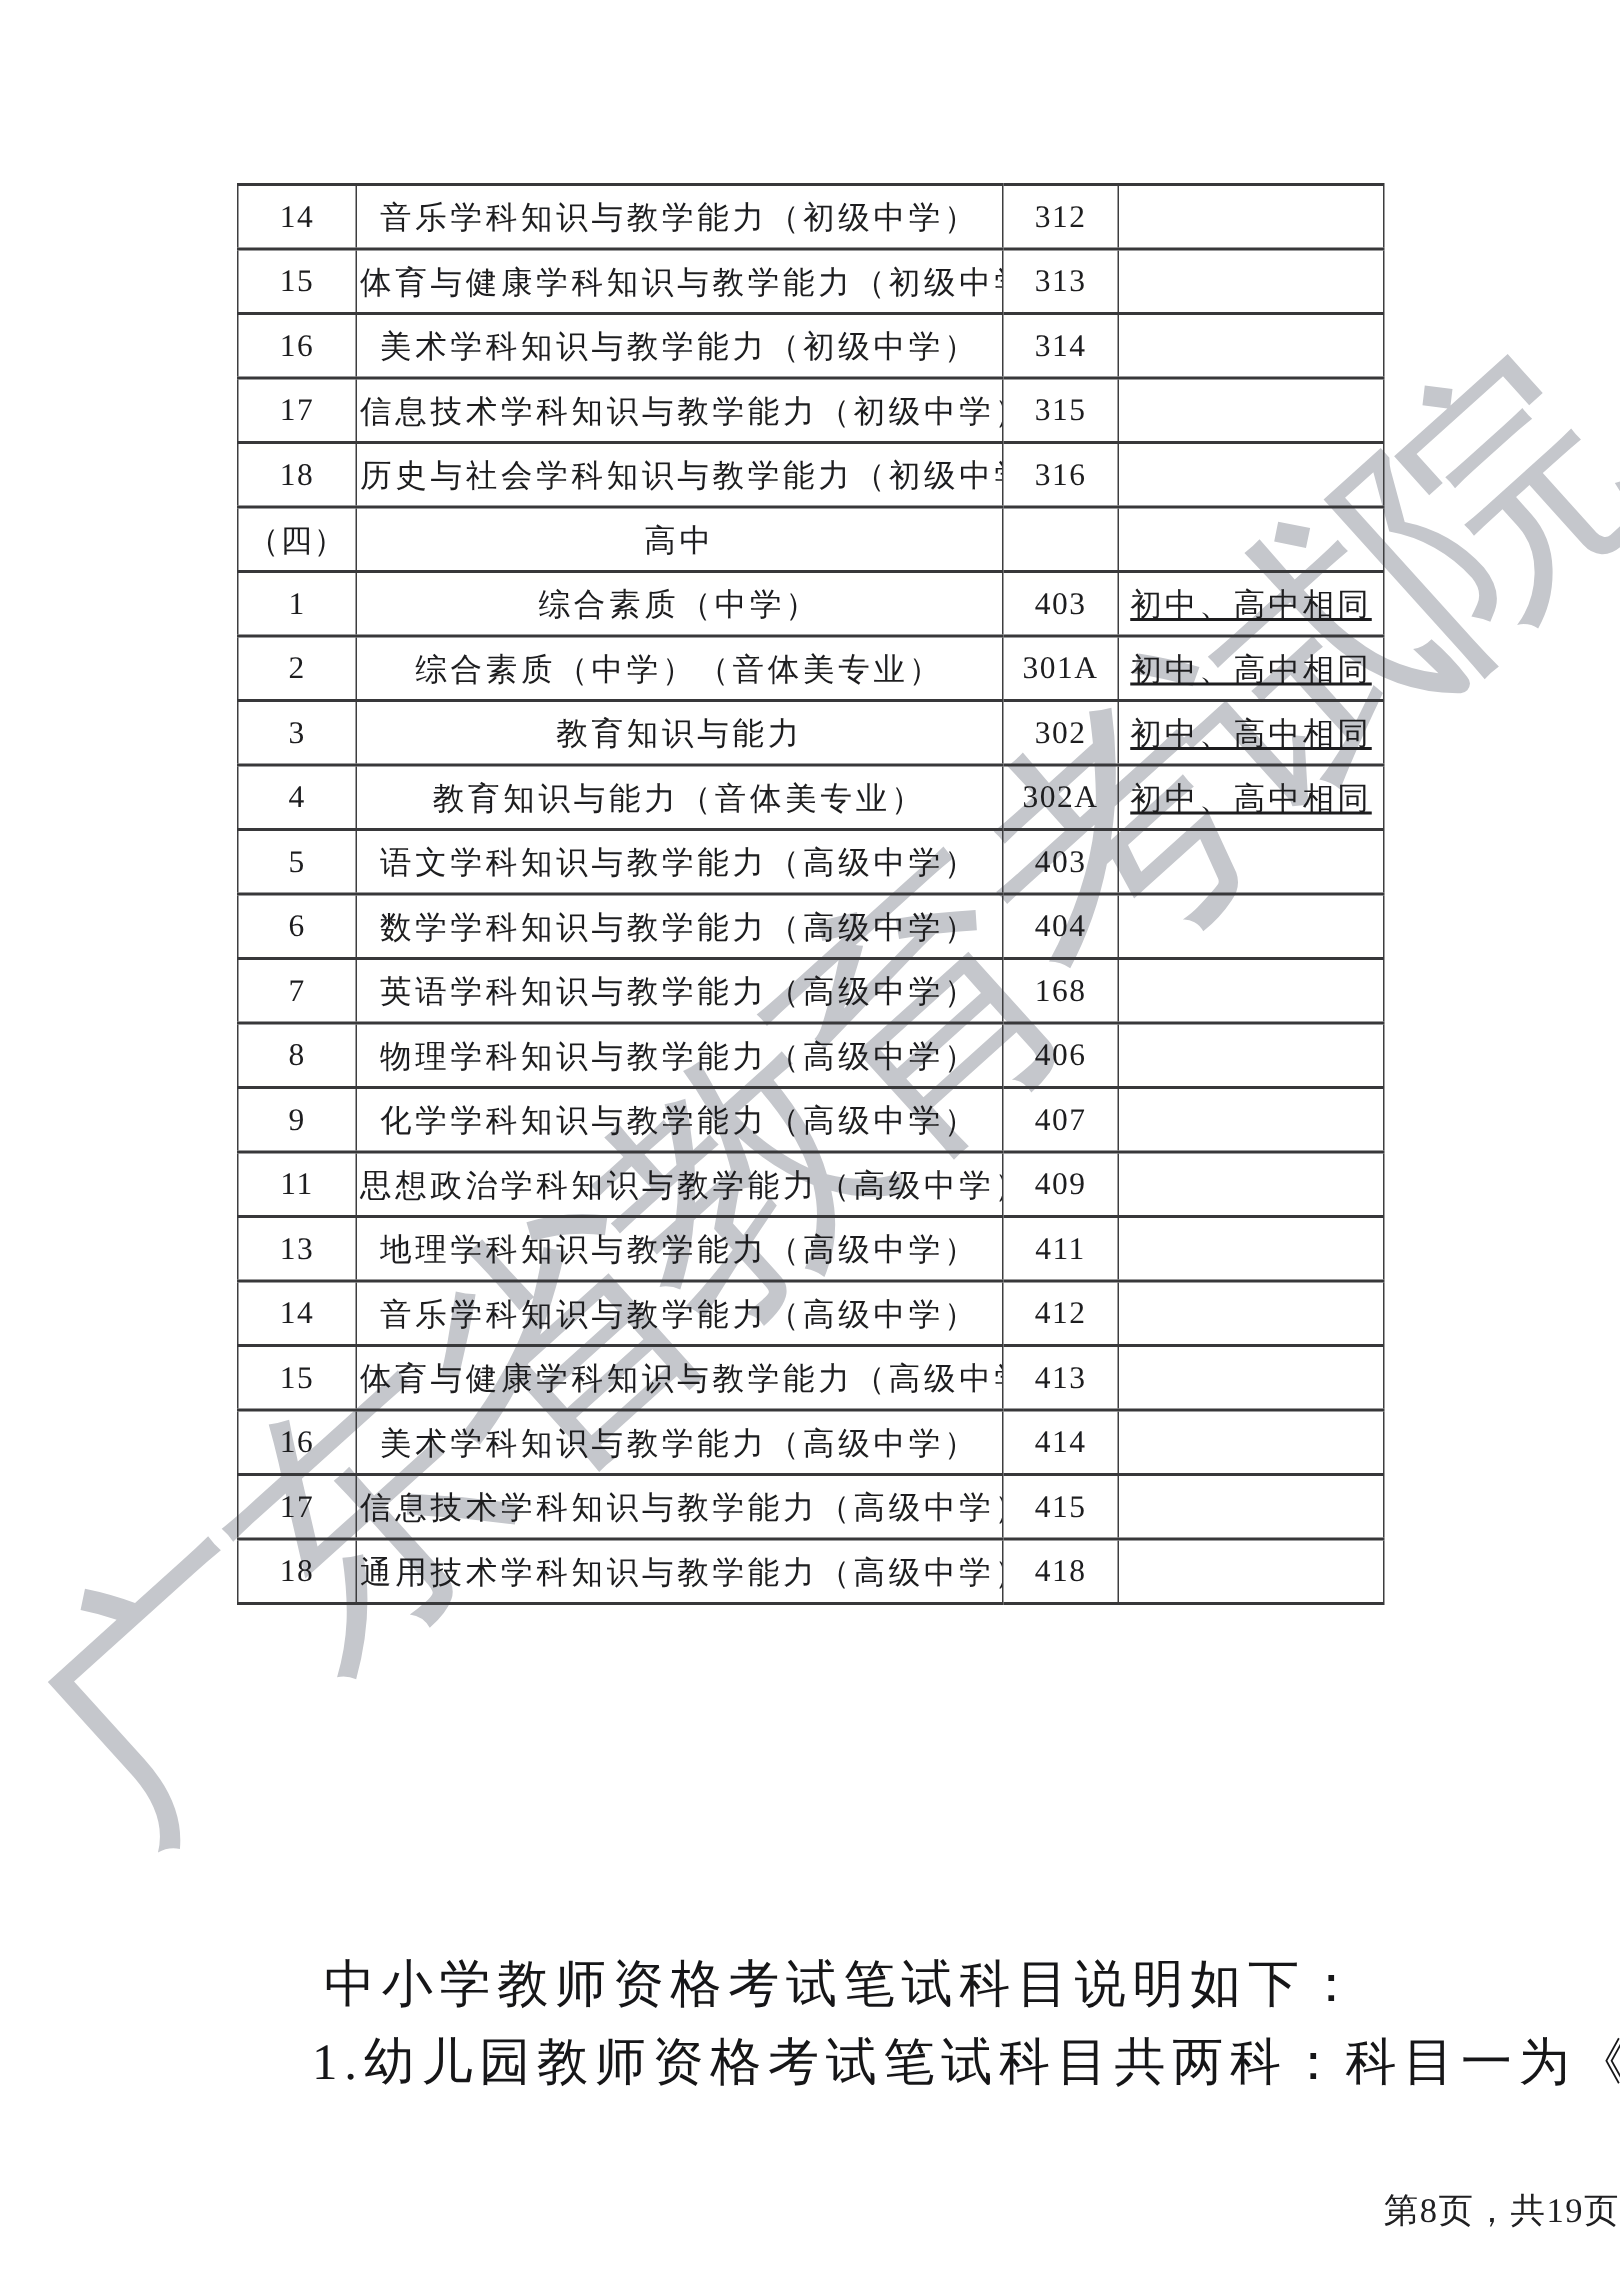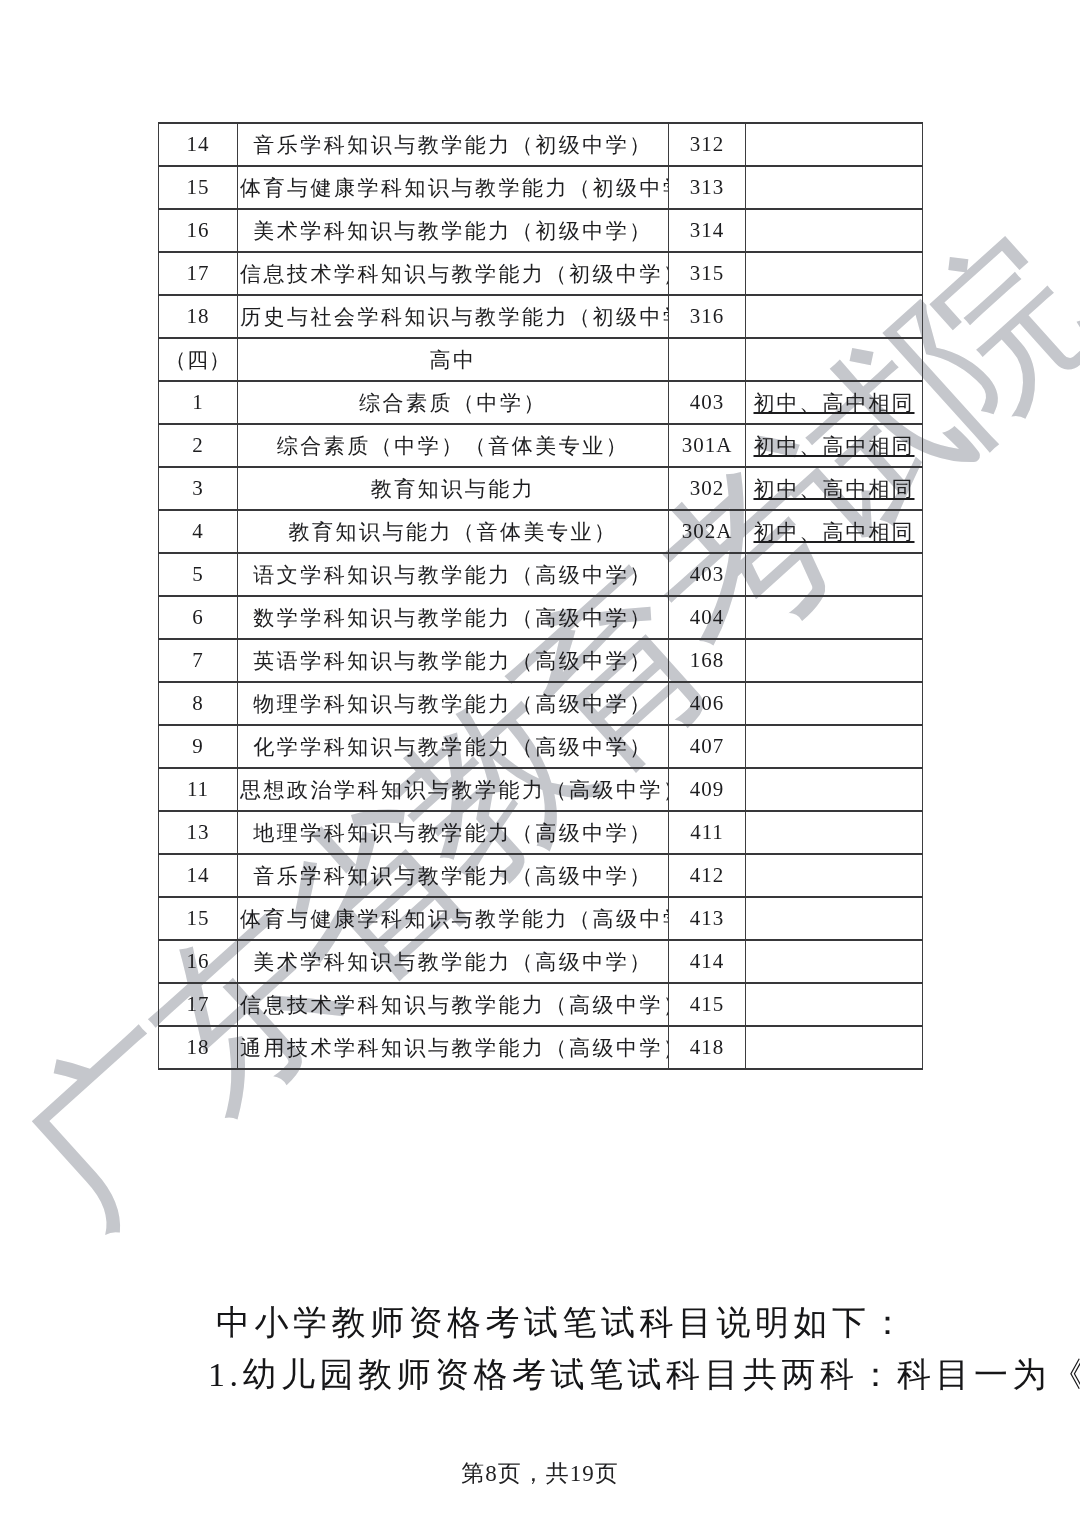--- a/index.html
+++ b/index.html
@@ -55,21 +55,21 @@
     font-size: 34px;
     letter-spacing: 4.5px;
     color: #161618;
   }
   .note-line1 { left: 58px; top: 1300px; }
   .note-line2 { left: 50px; top: 1352px; }
   .footer {
     position: absolute;
     left: 0; top: 1458px;
     width: 100%;
-    text-align: center;
+    text-align: right;
     font-size: 23px;
     letter-spacing: 1px;
     color: #202022;
   }
 </style>
 </head>
 <body>
 
 <div class="watermark" style="color: rgb(197, 199, 204);">广东省教育考试院</div>
 

